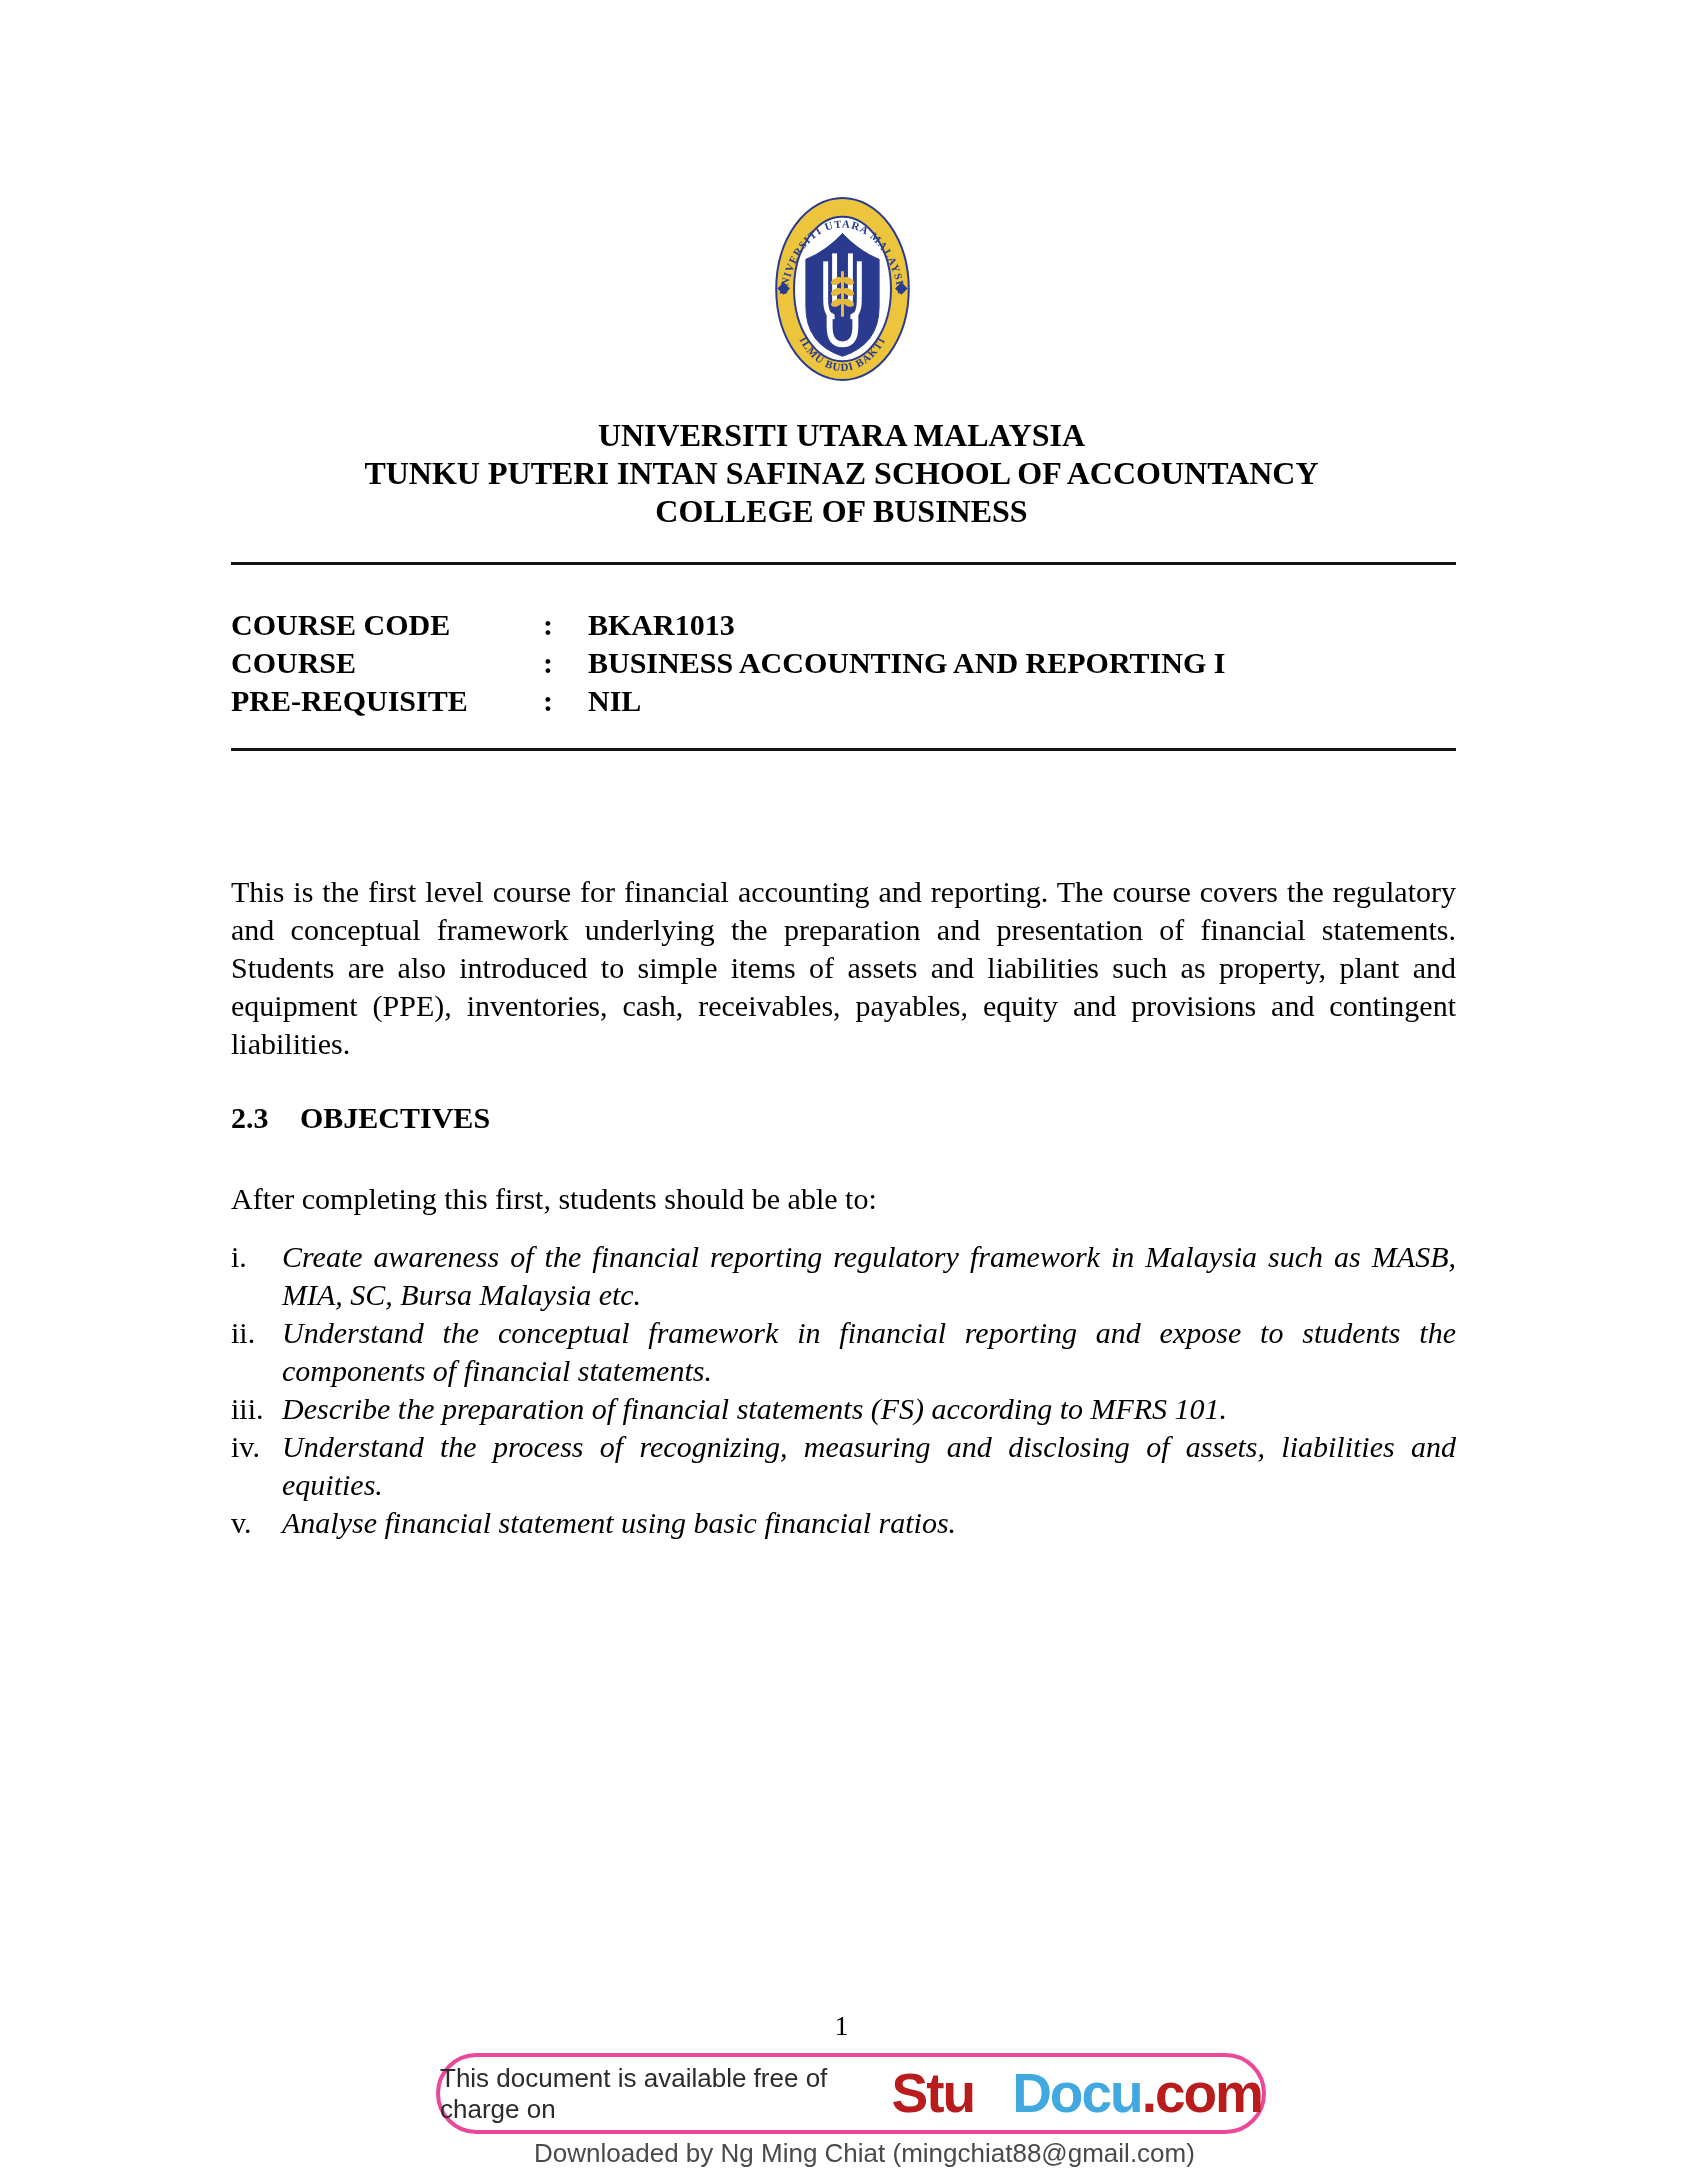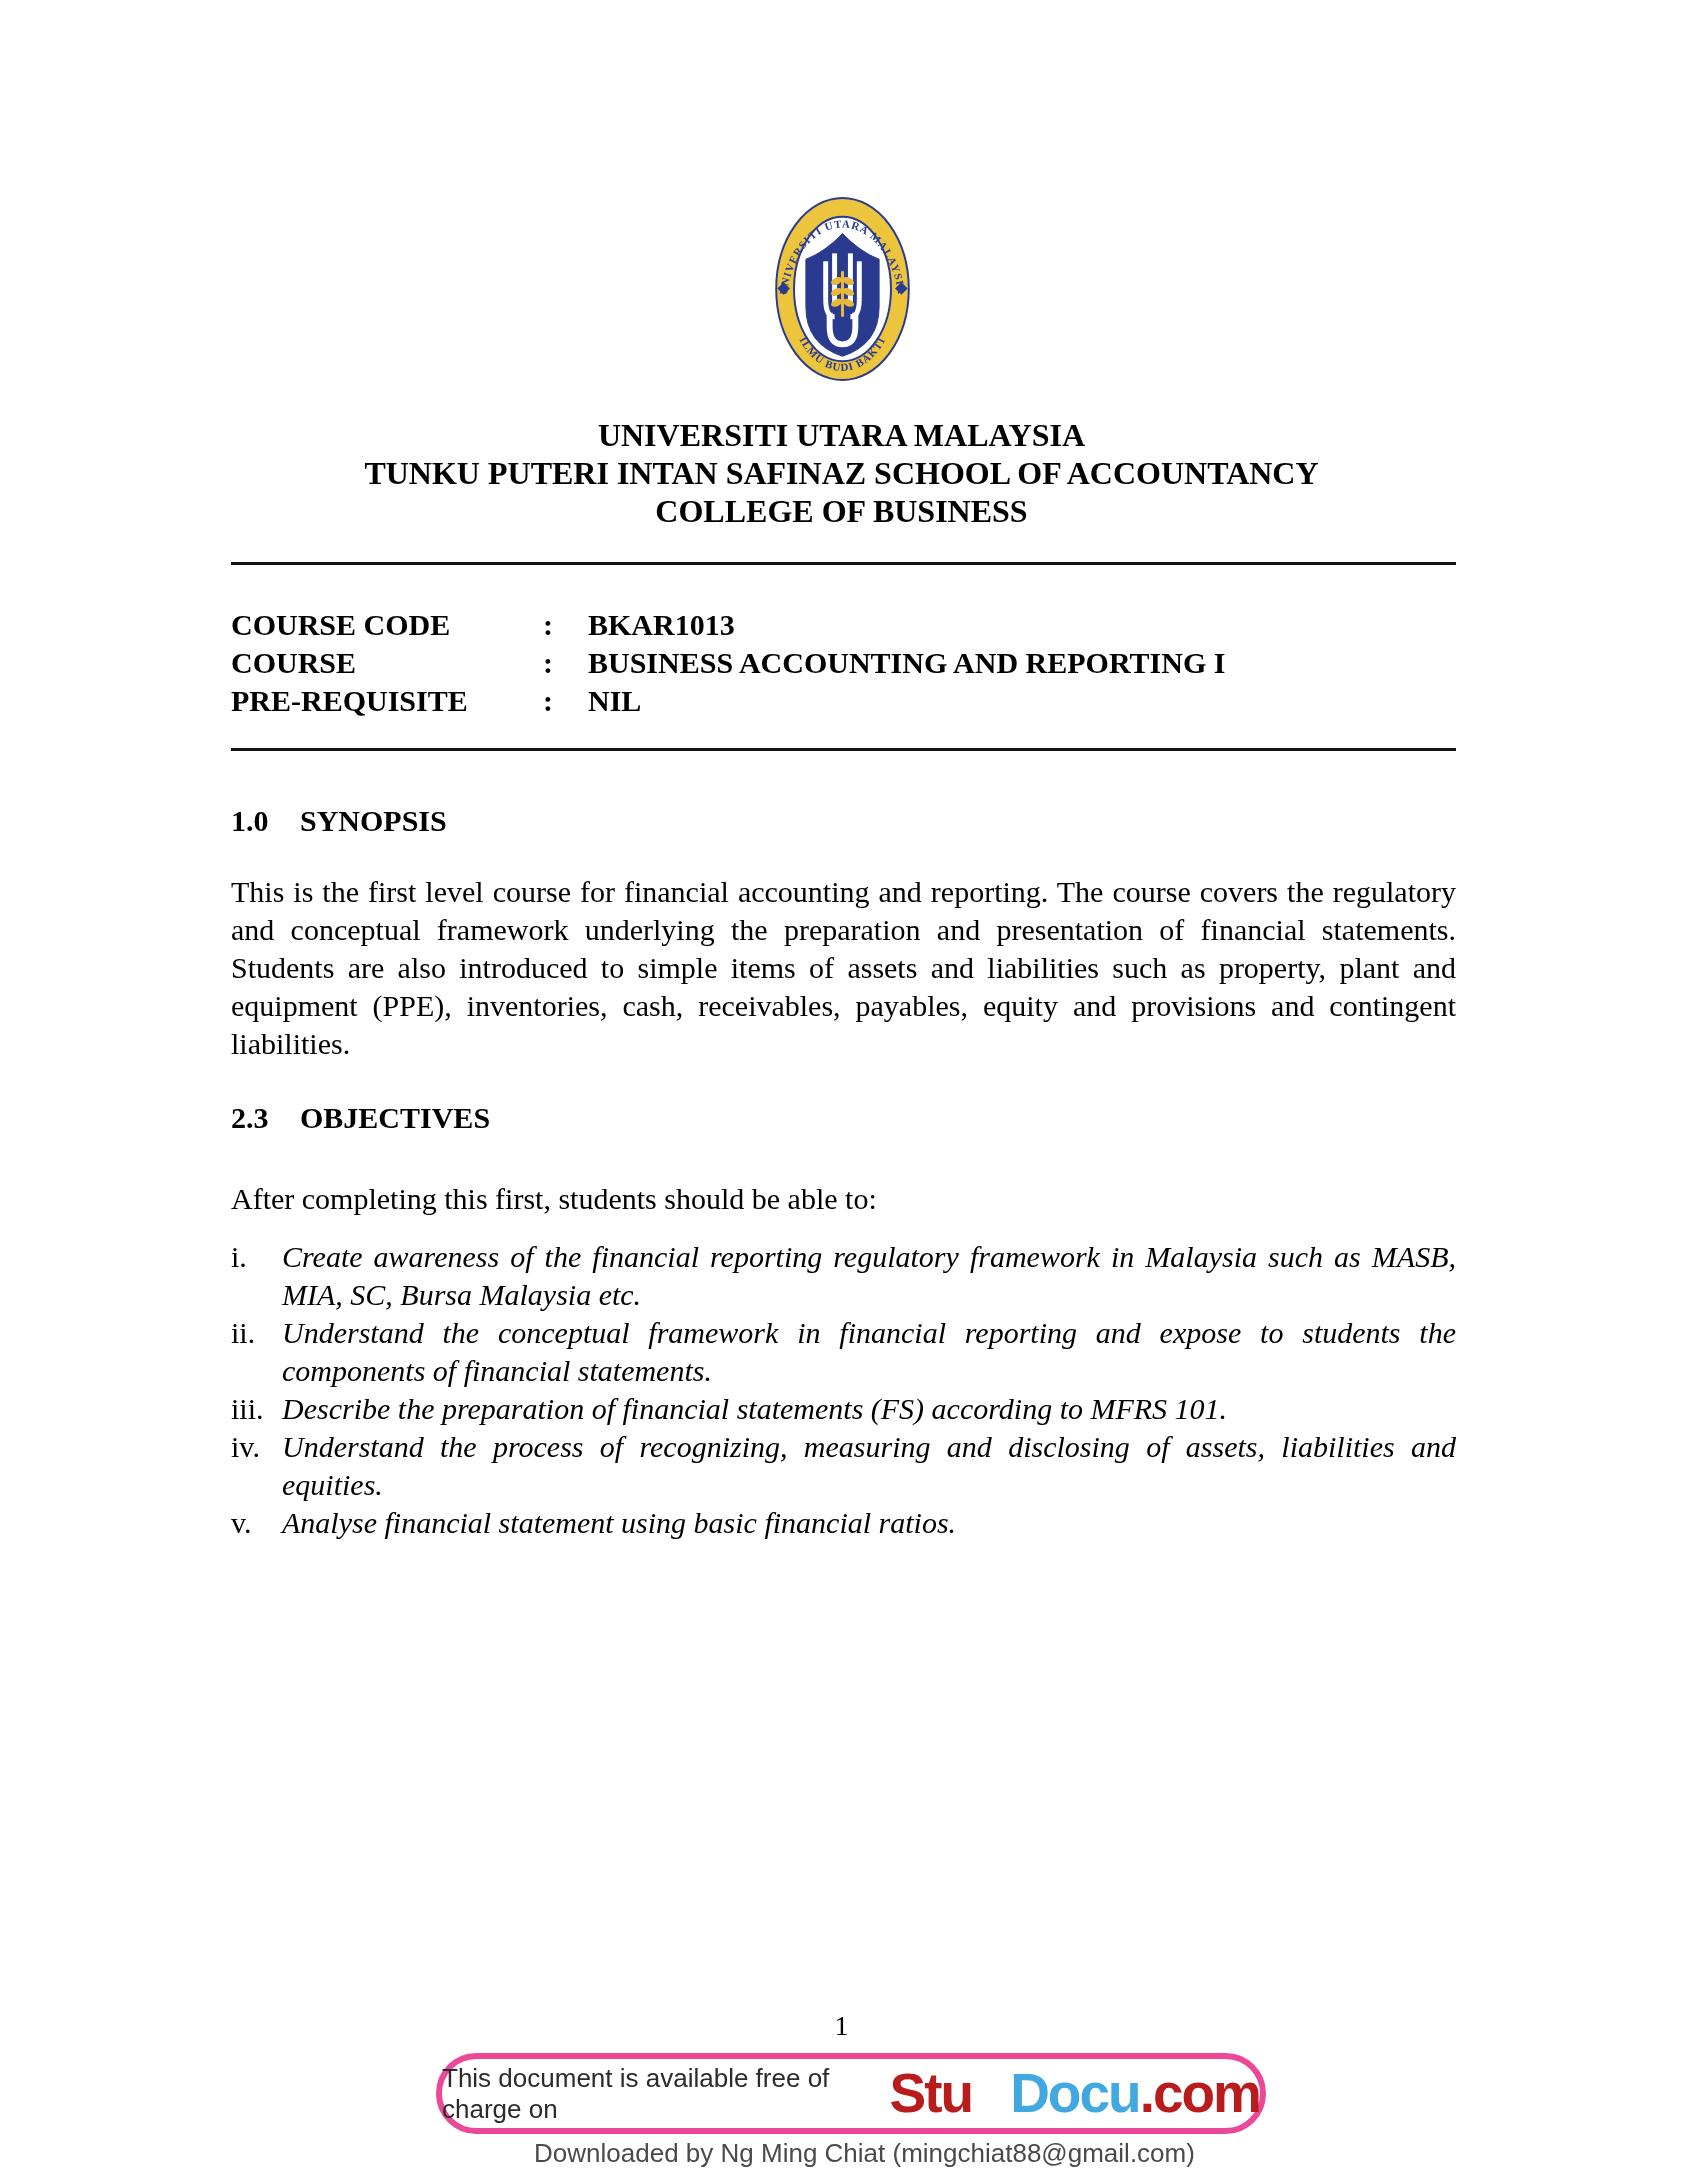--- a/index.html
+++ b/index.html
@@ -40,21 +40,21 @@
   .objectives-list{position:absolute;top:1238px;left:231px;width:1225px;font-size:30px;line-height:38px;}
   .obj-item{display:grid;grid-template-columns:51px 1fr;}
   .obj-item .obj-text{text-align:justify;font-style:italic;}
   
   .page-number{
     position:absolute;top:2010px;left:0;width:100%;
     text-align:center;font-size:28px;
   }
   .footer-box{
     position:absolute;top:2053px;left:436px;width:830px;height:81px;
-    border:6px solid #ec4899;border-radius:42px;
+    border:4px solid #ec4899;border-radius:42px;
     display:flex;align-items:center;justify-content:center;gap:1px;
     font-family:"Liberation Sans", sans-serif;background:#fff;box-sizing:border-box;
   }
   .availability-text{font-size:26px;color:#2b2b2b;}
   .brand{font-size:55px;font-weight:bold;letter-spacing:-2px;line-height:1;}
   .brand .dark{color:#b91c1c;}
   .brand .blue{color:#41a9e0;margin-left:38px;}
   .downloaded-by{
     position:absolute;top:2138px;left:0;width:100%;
     text-align:center;font-family:"Liberation Sans", sans-serif;
@@ -121,24 +121,20 @@
     </div>
     <div class="course-row">
       <span>PRE-REQUISITE</span>
       <span>:</span>
       <span>NIL</span>
     </div>
   </div>
 
   <div class="rule rule-2"></div>
 
-  <div class="section-title title-synopsis">
-    <span>1.0</span>
-    <span>SYNOPSIS</span>
-  </div>
   <div class="body-text synopsis-body">This is the first level course for financial accounting and reporting. The course covers the regulatory and conceptual framework underlying the preparation and presentation of financial statements. Students are also introduced to simple items of assets and liabilities such as property, plant and equipment (PPE), inventories, cash, receivables, payables, equity and provisions and contingent liabilities.</div>
 
   <div class="section-title title-objectives">
     <span>2.3</span>
     <span>OBJECTIVES</span>
   </div>
   <div class="body-text objectives-intro">After completing this first, students should be able to:</div>
 
   <div class="objectives-list">
     <div class="obj-item">

